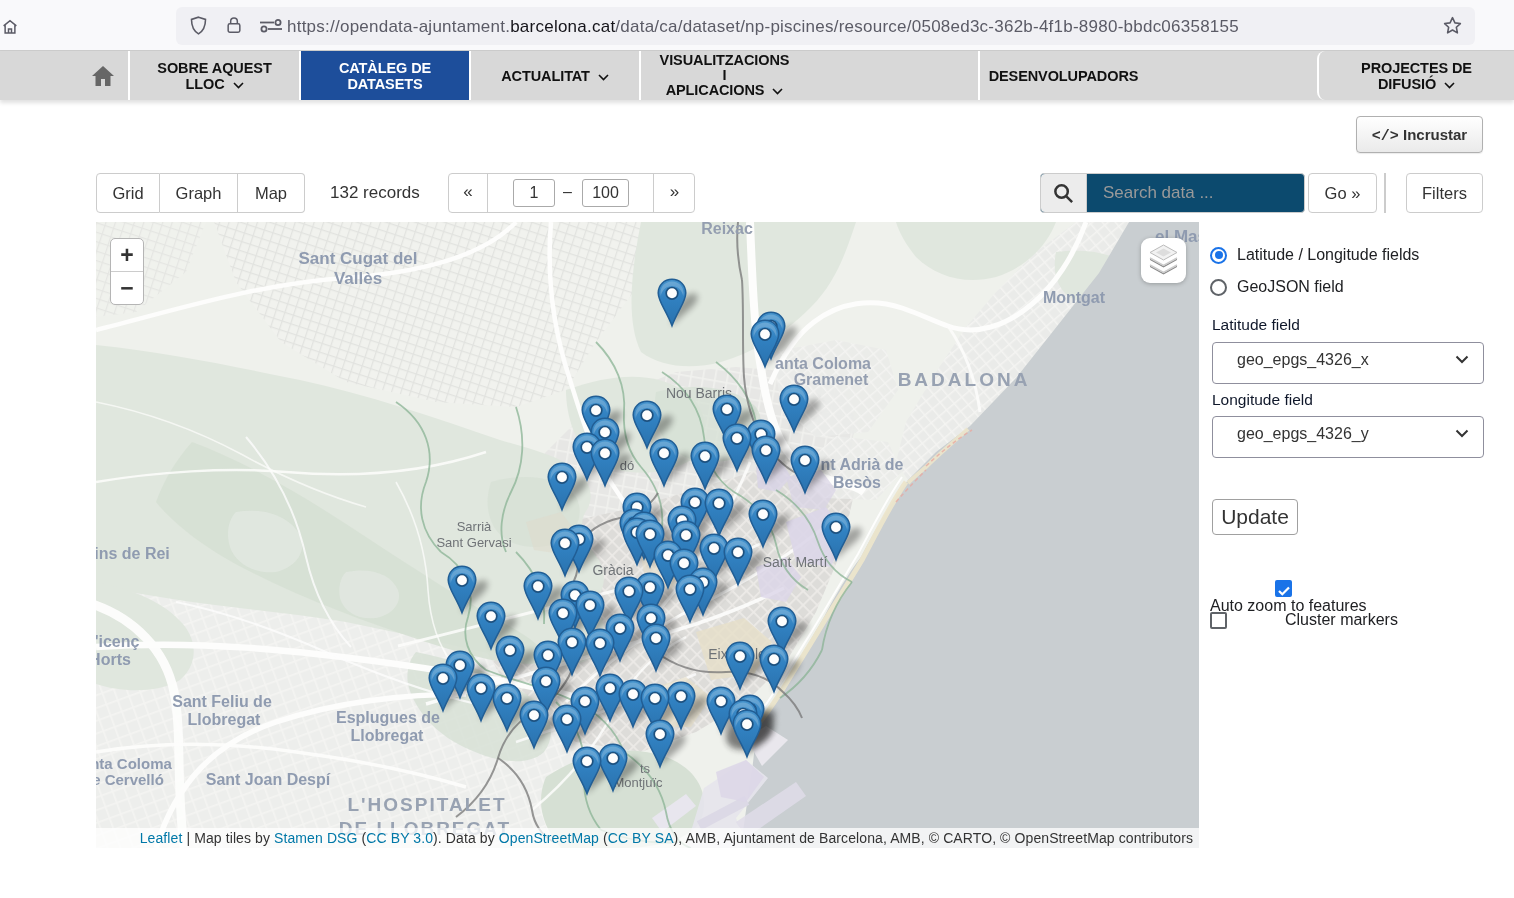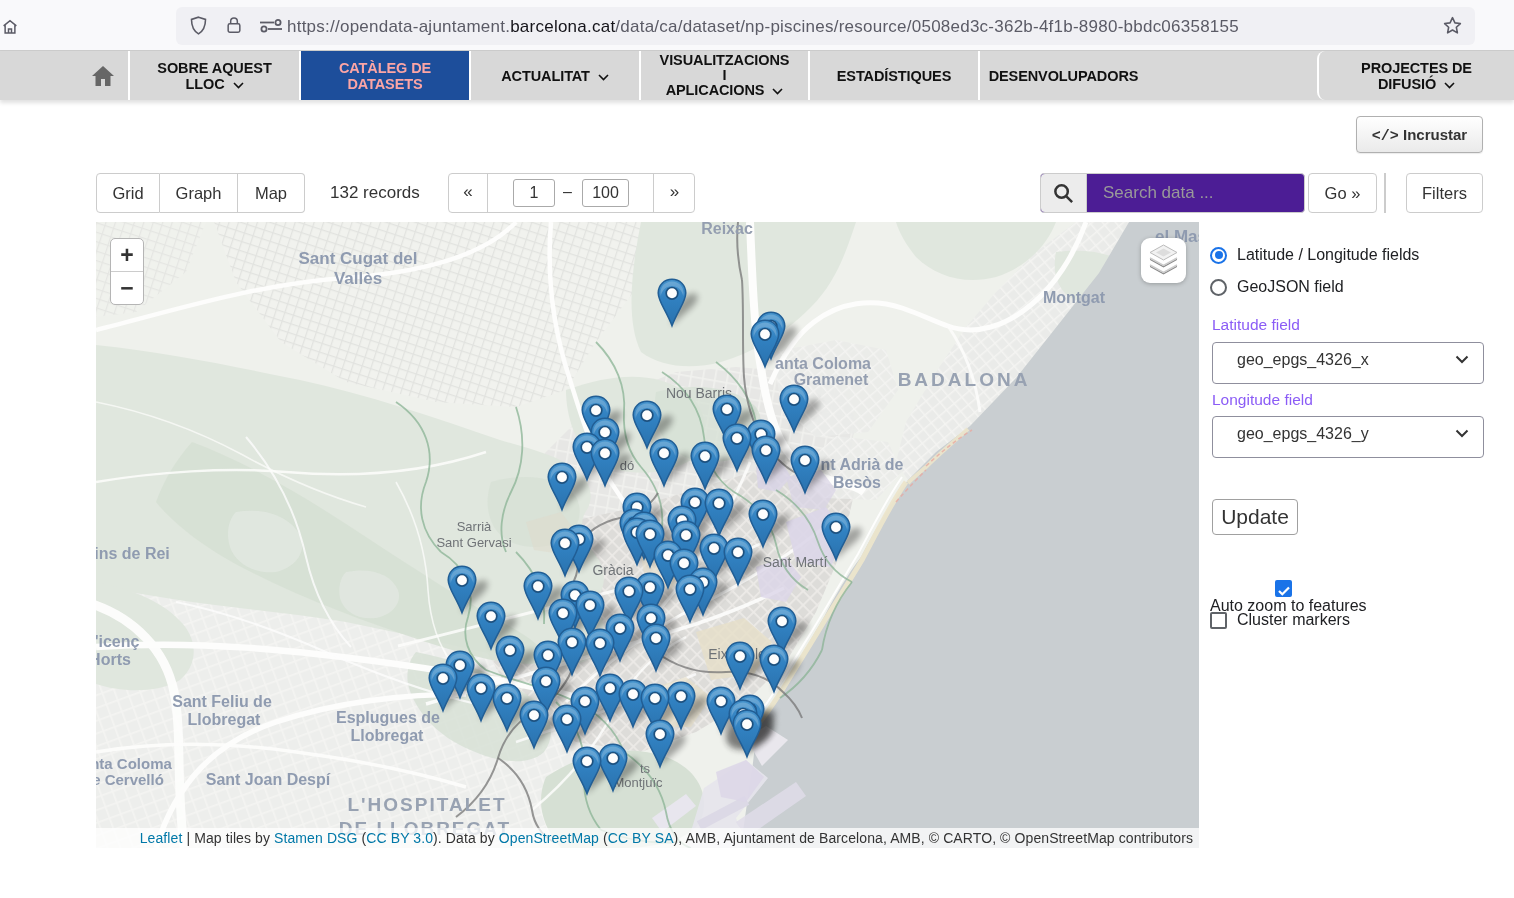--- a/index.html
+++ b/index.html
@@ -4,52 +4,52 @@
 <style>
 * { margin:0; padding:0; box-sizing:border-box; }
 html,body { width:1514px; height:898px; background:#fff; font-family:"Liberation Sans", sans-serif; overflow:hidden; }
 .abs { position:absolute; }
 #chrome { position:absolute; left:0; top:0; width:1514px; height:51px; background:#f9f9fb; border-bottom:1px solid #ccc; }
 #urlbar { position:absolute; left:176px; top:7px; width:1299px; height:38px; background:#f0f0f4; border-radius:6px; }
 #urltext { position:absolute; left:111px; top:0; height:38px; line-height:39px; font-size:17px; color:#5b5b66; white-space:nowrap; letter-spacing:0.24px;}
 #urltext b { color:#15141a; font-weight:normal; }
 #nav { position:absolute; left:0; top:51px; width:1514px; height:49px; background:#d8d8d8; box-shadow:0 3px 4px rgba(0,0,0,0.12); }
 .navcell { position:absolute; top:0; height:49px; border-left:2px solid #fff; display:flex; flex-direction:column; align-items:center; justify-content:center; font-size:14.5px; font-weight:bold; color:#111; text-align:center; line-height:16px; letter-spacing:-0.1px;}
-.navcell.active { background:#1d4e9b; color:#fca5a5; }
+.navcell.active { background:#1d4e9b; color:#ffffff; }
 .chev { display:inline-block; margin-left:4px; }
 #incrustar { position:absolute; left:1356px; top:116px; width:127px; height:37px; border:1px solid #b0b0b0; border-radius:4px; background:linear-gradient(#ffffff,#eaeaea); font-size:15px; font-weight:bold; color:#333; text-align:center; line-height:35px; box-shadow:0 1px 1px rgba(0,0,0,0.08);}
 #viewgroup { position:absolute; left:96px; top:173px; height:40px; display:flex; }
 #viewgroup div { height:40px; line-height:38px; padding:0; background:#fff; border:1px solid #ccc; border-left:none; font-size:16.5px; color:#333; text-align:center; }
 #viewgroup div:first-child { border-left:1px solid #ccc; border-radius:4px 0 0 4px; }
 #viewgroup div:last-child { border-radius:0 4px 4px 0; }
 #records { position:absolute; left:330px; top:173px; height:40px; line-height:40px; font-size:17px; color:#333; }
 #pager { position:absolute; left:448px; top:173px; width:247px; height:40px; border:1px solid #ccc; border-radius:4px; background:#fff; }
 #pager .sep { position:absolute; top:0; width:1px; height:38px; background:#ccc; }
 .pginput { position:absolute; top:5px; height:28px; border:1px solid #aaa; border-radius:3px; font-size:16px; color:#333; text-align:left; line-height:26px; padding-left:8px; background:#fff;}
-#searchwrap { position:absolute; left:1040px; top:173px; width:265px; height:40px; border:1px solid #ccc; border-radius:4px; background:#4c1d95; }
+#searchwrap { position:absolute; left:1040px; top:173px; width:265px; height:40px; border:1px solid #ccc; border-radius:4px; background:#0c4a6e; }
 #searchicon { position:absolute; left:0; top:0; width:46px; height:38px; background:#ececec; border-right:1px solid #ccc; border-radius:4px 0 0 4px; }
 #searchph { position:absolute; left:62px; top:0; height:38px; line-height:38px; font-size:17px; color:#999; }
 #gobtn { position:absolute; left:1308px; top:173px; width:69px; height:40px; border:1px solid #ccc; border-radius:4px; background:#fff; font-size:16.5px; color:#333; text-align:center; line-height:38px; }
 #searchsep { position:absolute; left:1384px; top:173px; width:2px; height:40px; background:#ccc; }
 #filters { position:absolute; left:1406px; top:173px; width:77px; height:40px; border:1px solid #ccc; border-radius:4px; background:#fff; font-size:16.5px; color:#333; text-align:center; line-height:38px; }
 #map { position:absolute; left:96px; top:222px; width:1103px; height:626px; background:#eff1ec; overflow:hidden; }
 #attrib { position:absolute; left:0; bottom:0; width:1103px; height:20px; background:rgba(255,255,255,0.75); font-size:14px; color:#333; text-align:right; line-height:20px; padding-right:6px; letter-spacing:0.1px; white-space:nowrap;}
 #attrib a { color:#0078A8; text-decoration:none; }
 #zoomctl { position:absolute; left:14px; top:16px; width:34px; height:67px; border:1px solid #b5b5b5; border-radius:5px; background:#fff; z-index:50;}
 #zoomctl .zb { width:100%; height:33px; text-align:center; font-size:23px; font-weight:bold; color:#333; line-height:32px; }
 #zoomctl .zb:first-child { border-bottom:1px solid #ccc; }
 #layerctl { position:absolute; left:1045px; top:16px; width:45px; height:45px; border-radius:9px; background:#fff; box-shadow:0 1px 4px rgba(0,0,0,0.25); z-index:50; }
 #panel { position:absolute; left:1210px; top:230px; width:290px; font-size:16px; color:#202124; }
 .prow { position:absolute; left:0; display:flex; align-items:center; }
 .radio { width:17px; height:17px; border-radius:50%; border:2px solid #5f6368; background:#fff; margin-right:10px; flex:none;}
 .radio.on { border-color:#1a73e8; position:relative; }
 .radio.on::after { content:""; position:absolute; left:2.5px; top:2.5px; width:8px; height:8px; border-radius:50%; background:#1a73e8; }
 .cbx { width:17px; height:17px; border:2px solid #5f6368; border-radius:2px; background:#fff; margin-right:10px; flex:none;}
 .cbx.on { background:#1a73e8; border-color:#1a73e8; }
-.plabel { position:absolute; left:2px; font-size:15.5px; color:#8b5cf6; }
+.plabel { position:absolute; left:2px; font-size:15.5px; color:#0f172a; }
 .pselect { position:absolute; left:2px; width:272px; height:42px; border:1px solid #8f8f9d; border-radius:4px; background:#fff; font-size:16px; color:#333; line-height:33px; padding-left:24px; }
 #updatebtn { position:absolute; left:2px; top:269px; width:86px; height:36px; border:1px solid #a0a0a0; border-radius:4px; background:#fff; font-size:21px; color:#333; text-align:center; line-height:34px; }
 </style>
 </head>
 <body>
 <div id="chrome">
   <svg class="abs" style="left:1px;top:18px" width="18" height="18" viewBox="0 0 24 24" fill="none" stroke="#5b5b66" stroke-width="2">
       <path d="M3.5 10.5 L12 3.5 L20.5 10.5 M5.5 9.5 V20 H18.5 V9.5 M10 20 V14.5 H14 V20"></path>
     </svg>
   <div id="urlbar">
@@ -92,23 +92,20 @@
       <span>ACTUALITAT <svg class="chev" width="11" height="7" viewBox="0 0 11 7" fill="none" stroke="#111" stroke-width="1.6">
           <path d="M1 1 L5.5 5.5 L10 1"></path>
         </svg></span>
     </div>
   <div class="navcell" style="left:639px;width:169px;line-height:15px;">
       <span>VISUALITZACIONS</span>
       <span>I</span>
       <span>APLICACIONS <svg class="chev" width="11" height="7" viewBox="0 0 11 7" fill="none" stroke="#111" stroke-width="1.6">
           <path d="M1 1 L5.5 5.5 L10 1"></path>
         </svg></span>
-    </div>
-  <div class="navcell" style="left:808px;width:170px;">
-      <span>ESTADÍSTIQUES</span>
     </div>
   <div class="navcell" style="left:978px;width:169px;">
       <span>DESENVOLUPADORS</span>
     </div>
   <div class="navcell" style="left:1317px;width:197px;border-radius:8px;">
       <span>PROJECTES DE</span>
       <span>DIFUSIÓ <svg class="chev" width="11" height="7" viewBox="0 0 11 7" fill="none" stroke="#111" stroke-width="1.6">
           <path d="M1 1 L5.5 5.5 L10 1"></path>
         </svg></span>
     </div>
@@ -489,17 +486,17 @@
         <path d="M1.5 1.5 L7 7 L12.5 1.5"></path>
       </svg>
   </div>
   <div id="updatebtn">Update</div>
   <div class="prow" style="top:350px;flex-direction:column;">
       <div class="cbx on"><svg style="margin:2px 0 0 1px;" width="12" height="10" viewBox="0 0 12 10" fill="none" stroke="#fff" stroke-width="2.2">
           <path d="M1 5 L4.3 8.3 L11 1.5"></path>
         </svg></div>
       <span>Auto zoom to features</span>
     </div>
-  <div class="prow" style="top:381px;">
+  <div class="prow" style="top:381px;gap:48px;">
       <div class="cbx"></div>
       <span>Cluster markers</span>
     </div>
 </div>
 
 </body></html>

